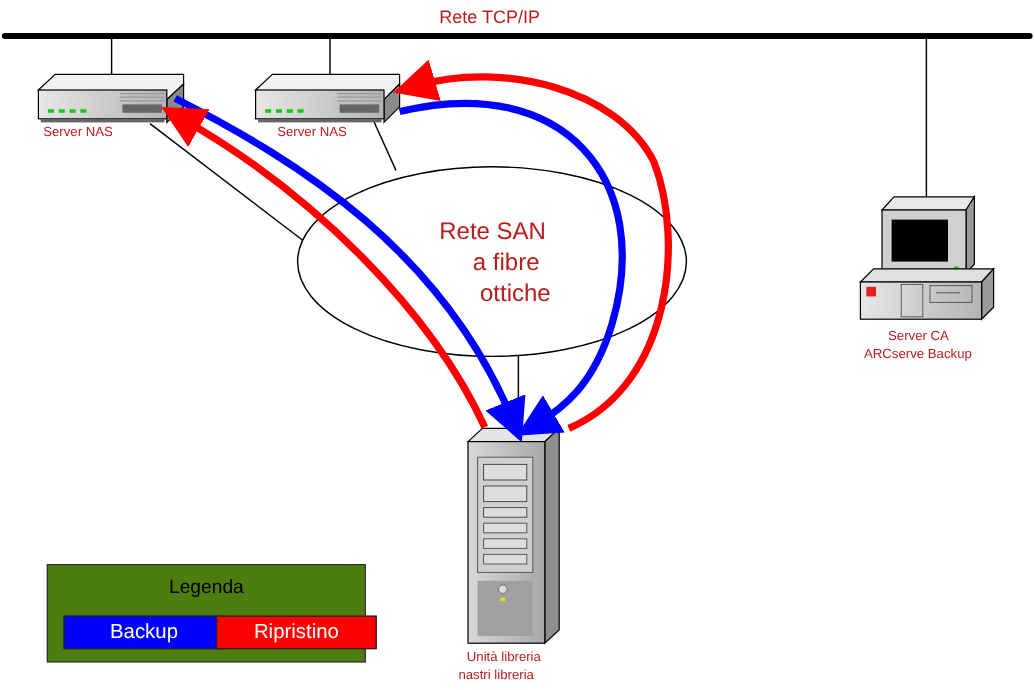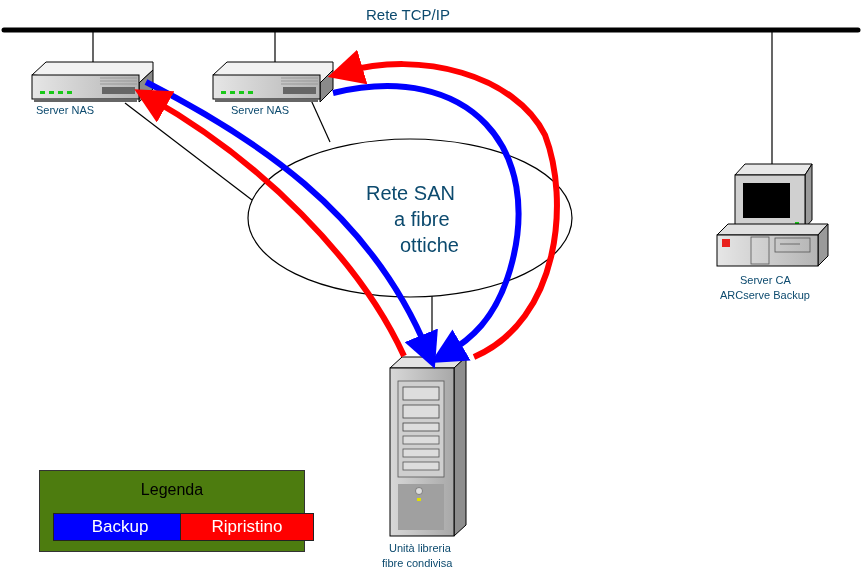--- a/index.html
+++ b/index.html
@@ -1,19 +1,19 @@
 <!DOCTYPE html>
 <html><head>
 <meta charset="utf-8">
 <style>
   html, body { margin: 0; padding: 0; background: #ffffff; }
   body { width: 862px; height: 575px; position: relative; overflow: hidden;
          font-family: "Liberation Sans", sans-serif; }
   svg { position: absolute; left: 0; top: 0; }
-  .lbl { position: absolute; color: #0c4a6e; font-family: "Liberation Sans", sans-serif; white-space: nowrap; }
+  .lbl { position: absolute; color: #b91c1c; font-family: "Liberation Sans", sans-serif; white-space: nowrap; }
   .small { font-size: 11px; line-height: 14px; }
   .title { font-size: 15px; }
   .san { font-size: 20px; line-height: 26px; }
   .legend { position: absolute; left: 39px; top: 470px; width: 266px; height: 82px;
             background: #4d7c0f; border: 1px solid #333; box-sizing: border-box; }
   .legend-title { position: absolute; left: 0; right: 0; top: 10px; text-align: center; font-size: 16px; }
   .legend-btn { position: absolute; top: 42px; height: 28px; width: 134px; box-sizing: border-box;
                 border: 1px solid #222; color: #fff; font-size: 17px; text-align: center; line-height: 26px; }
 </style>
 </head>
@@ -122,19 +122,19 @@
 <div class="lbl small" style="left:231px; top:103px;">Server NAS</div>
 
 <div class="lbl san" style="left:366px; top:180px;">Rete SAN</div>
 <div class="lbl san" style="left:394px; top:206px;">a fibre</div>
 <div class="lbl san" style="left:400px; top:232px;text-align:right;">ottiche</div>
 
 <div class="lbl small" style="left:740px; top:273px;">Server CA</div>
 <div class="lbl small" style="left:720px; top:288px;">ARCserve Backup</div>
 
 <div class="lbl small" style="left:389px; top:541px;">Unità libreria</div>
-<div class="lbl small" style="left:382px; top:556px;">fibre condivisa</div>
+<div class="lbl small" style="left:382px; top:556px;">nastri libreria</div>
 
 <div class="legend">
   <div class="legend-title">Legenda</div>
   <div class="legend-btn" style="left:13px; background:#0000ff;">Backup</div>
   <div class="legend-btn" style="left:140px; background:#ff0000;">Ripristino</div>
 </div>
 
 </body></html>

